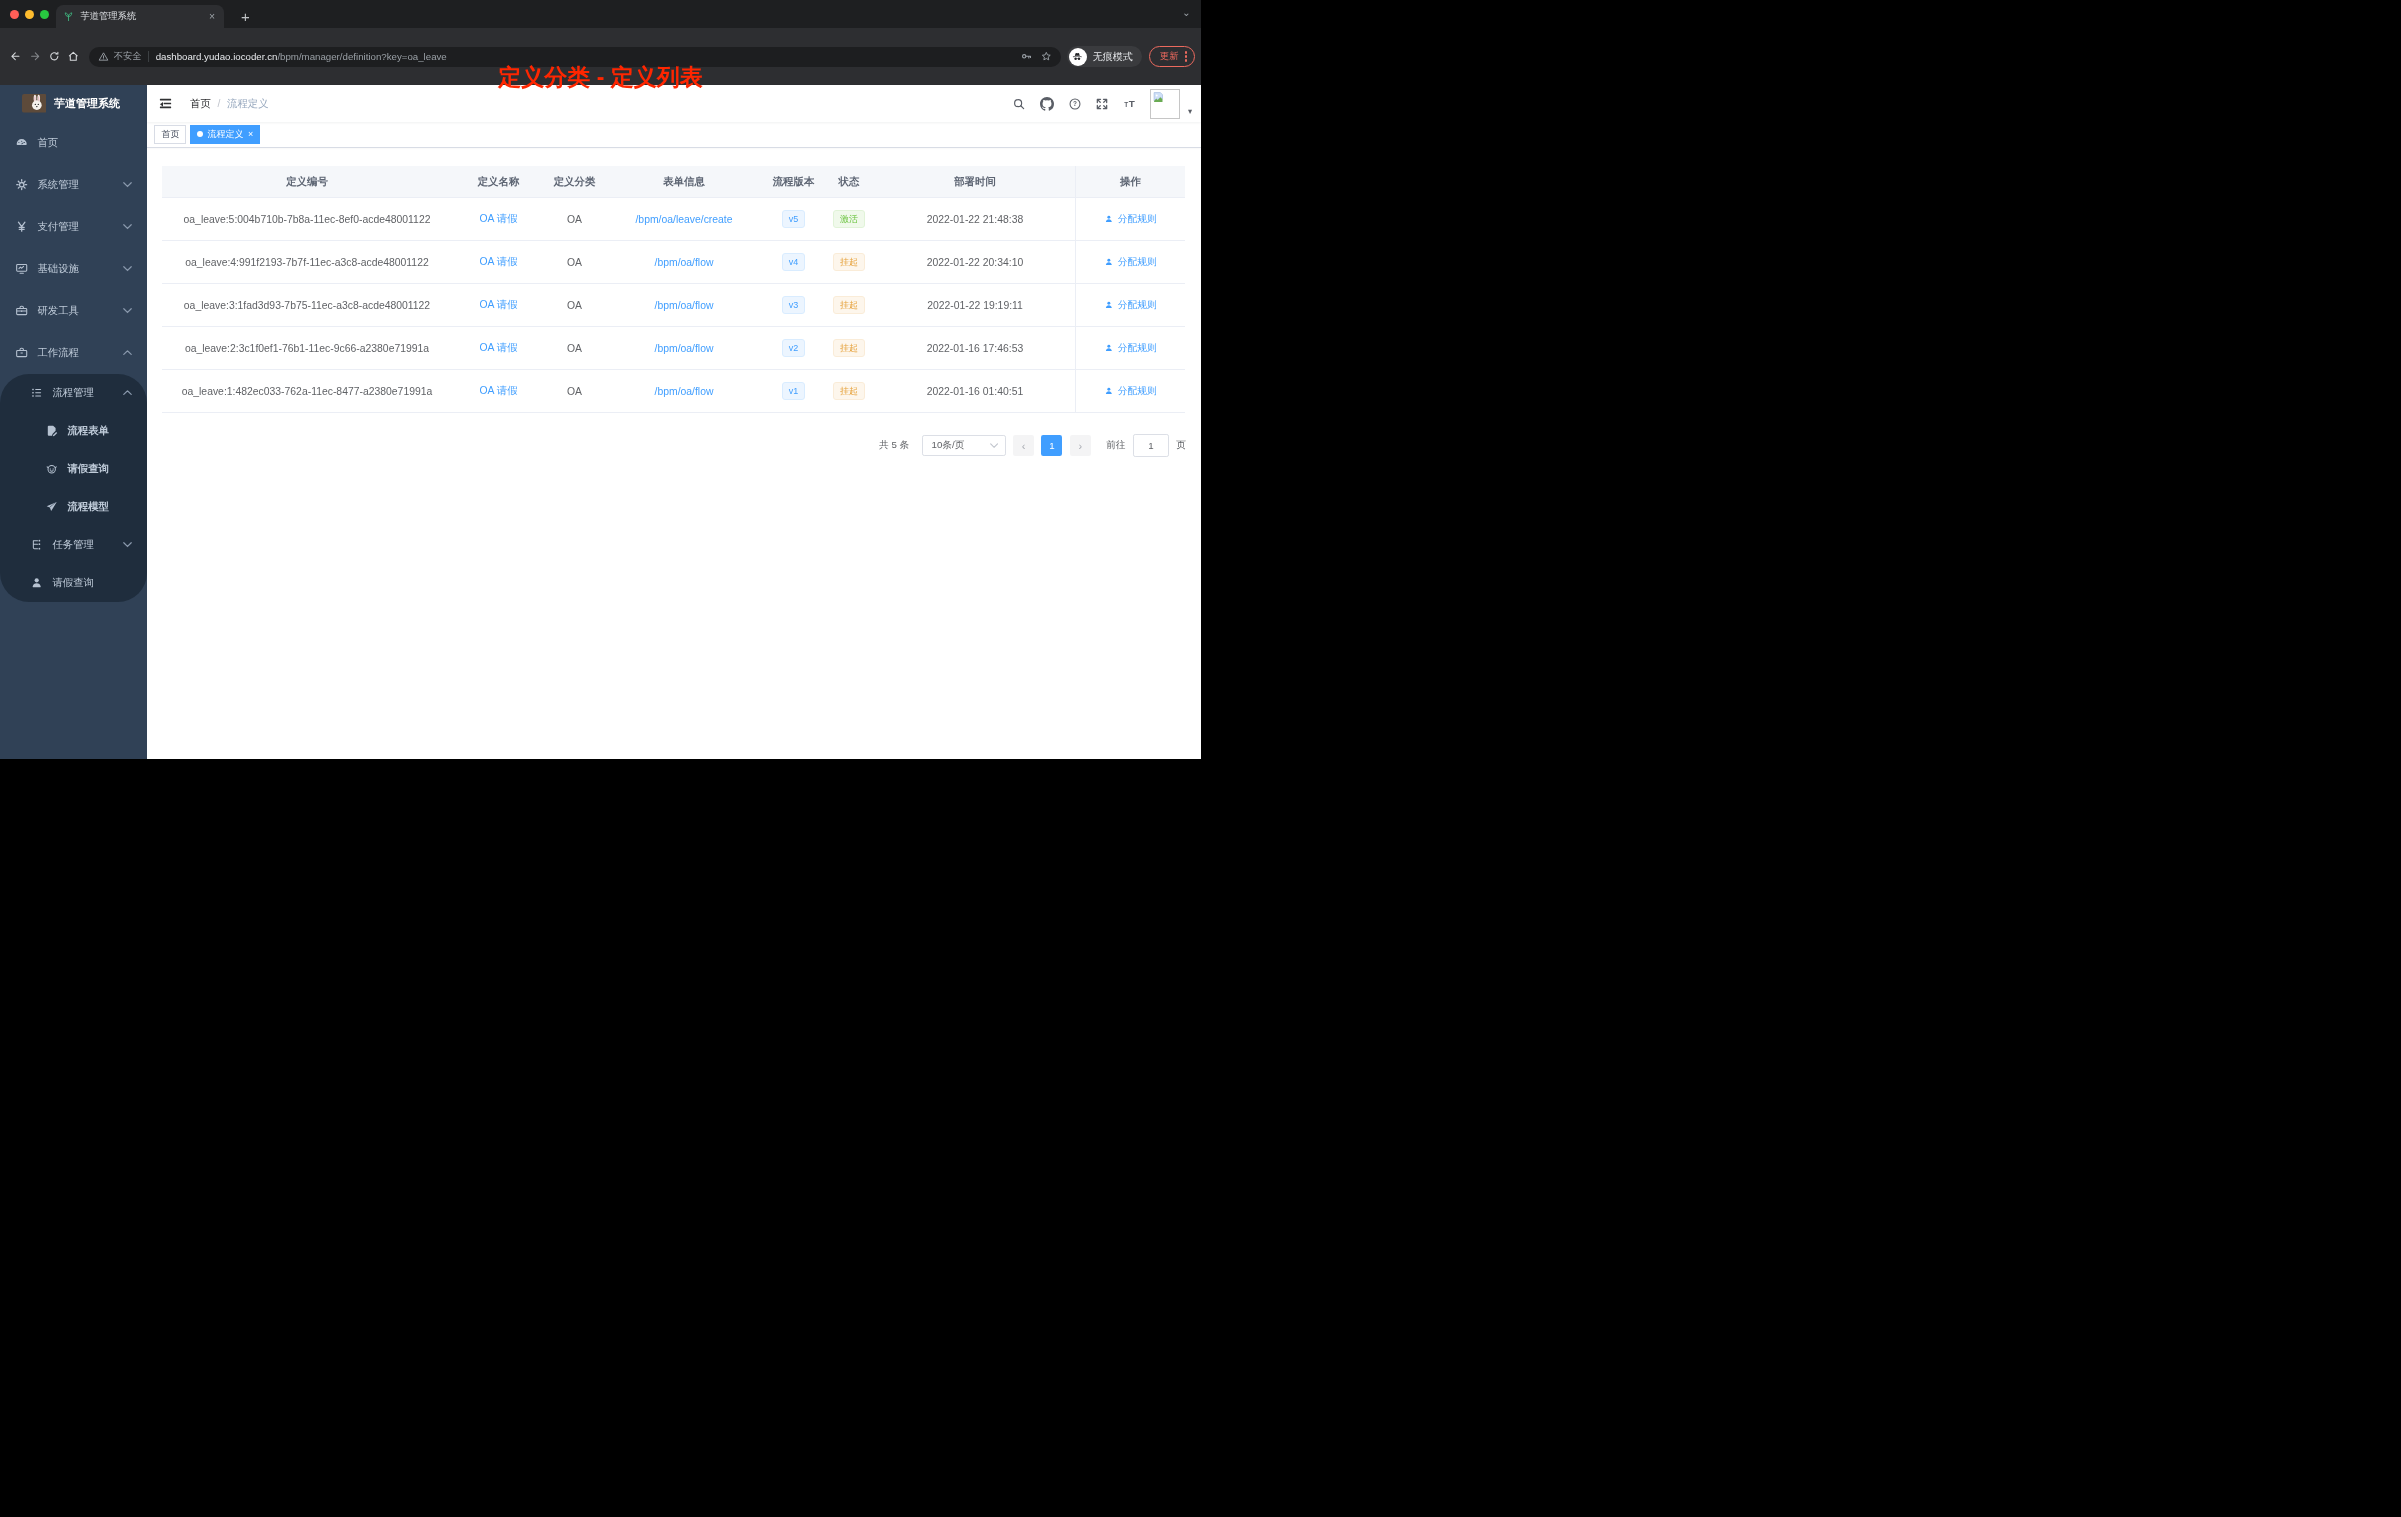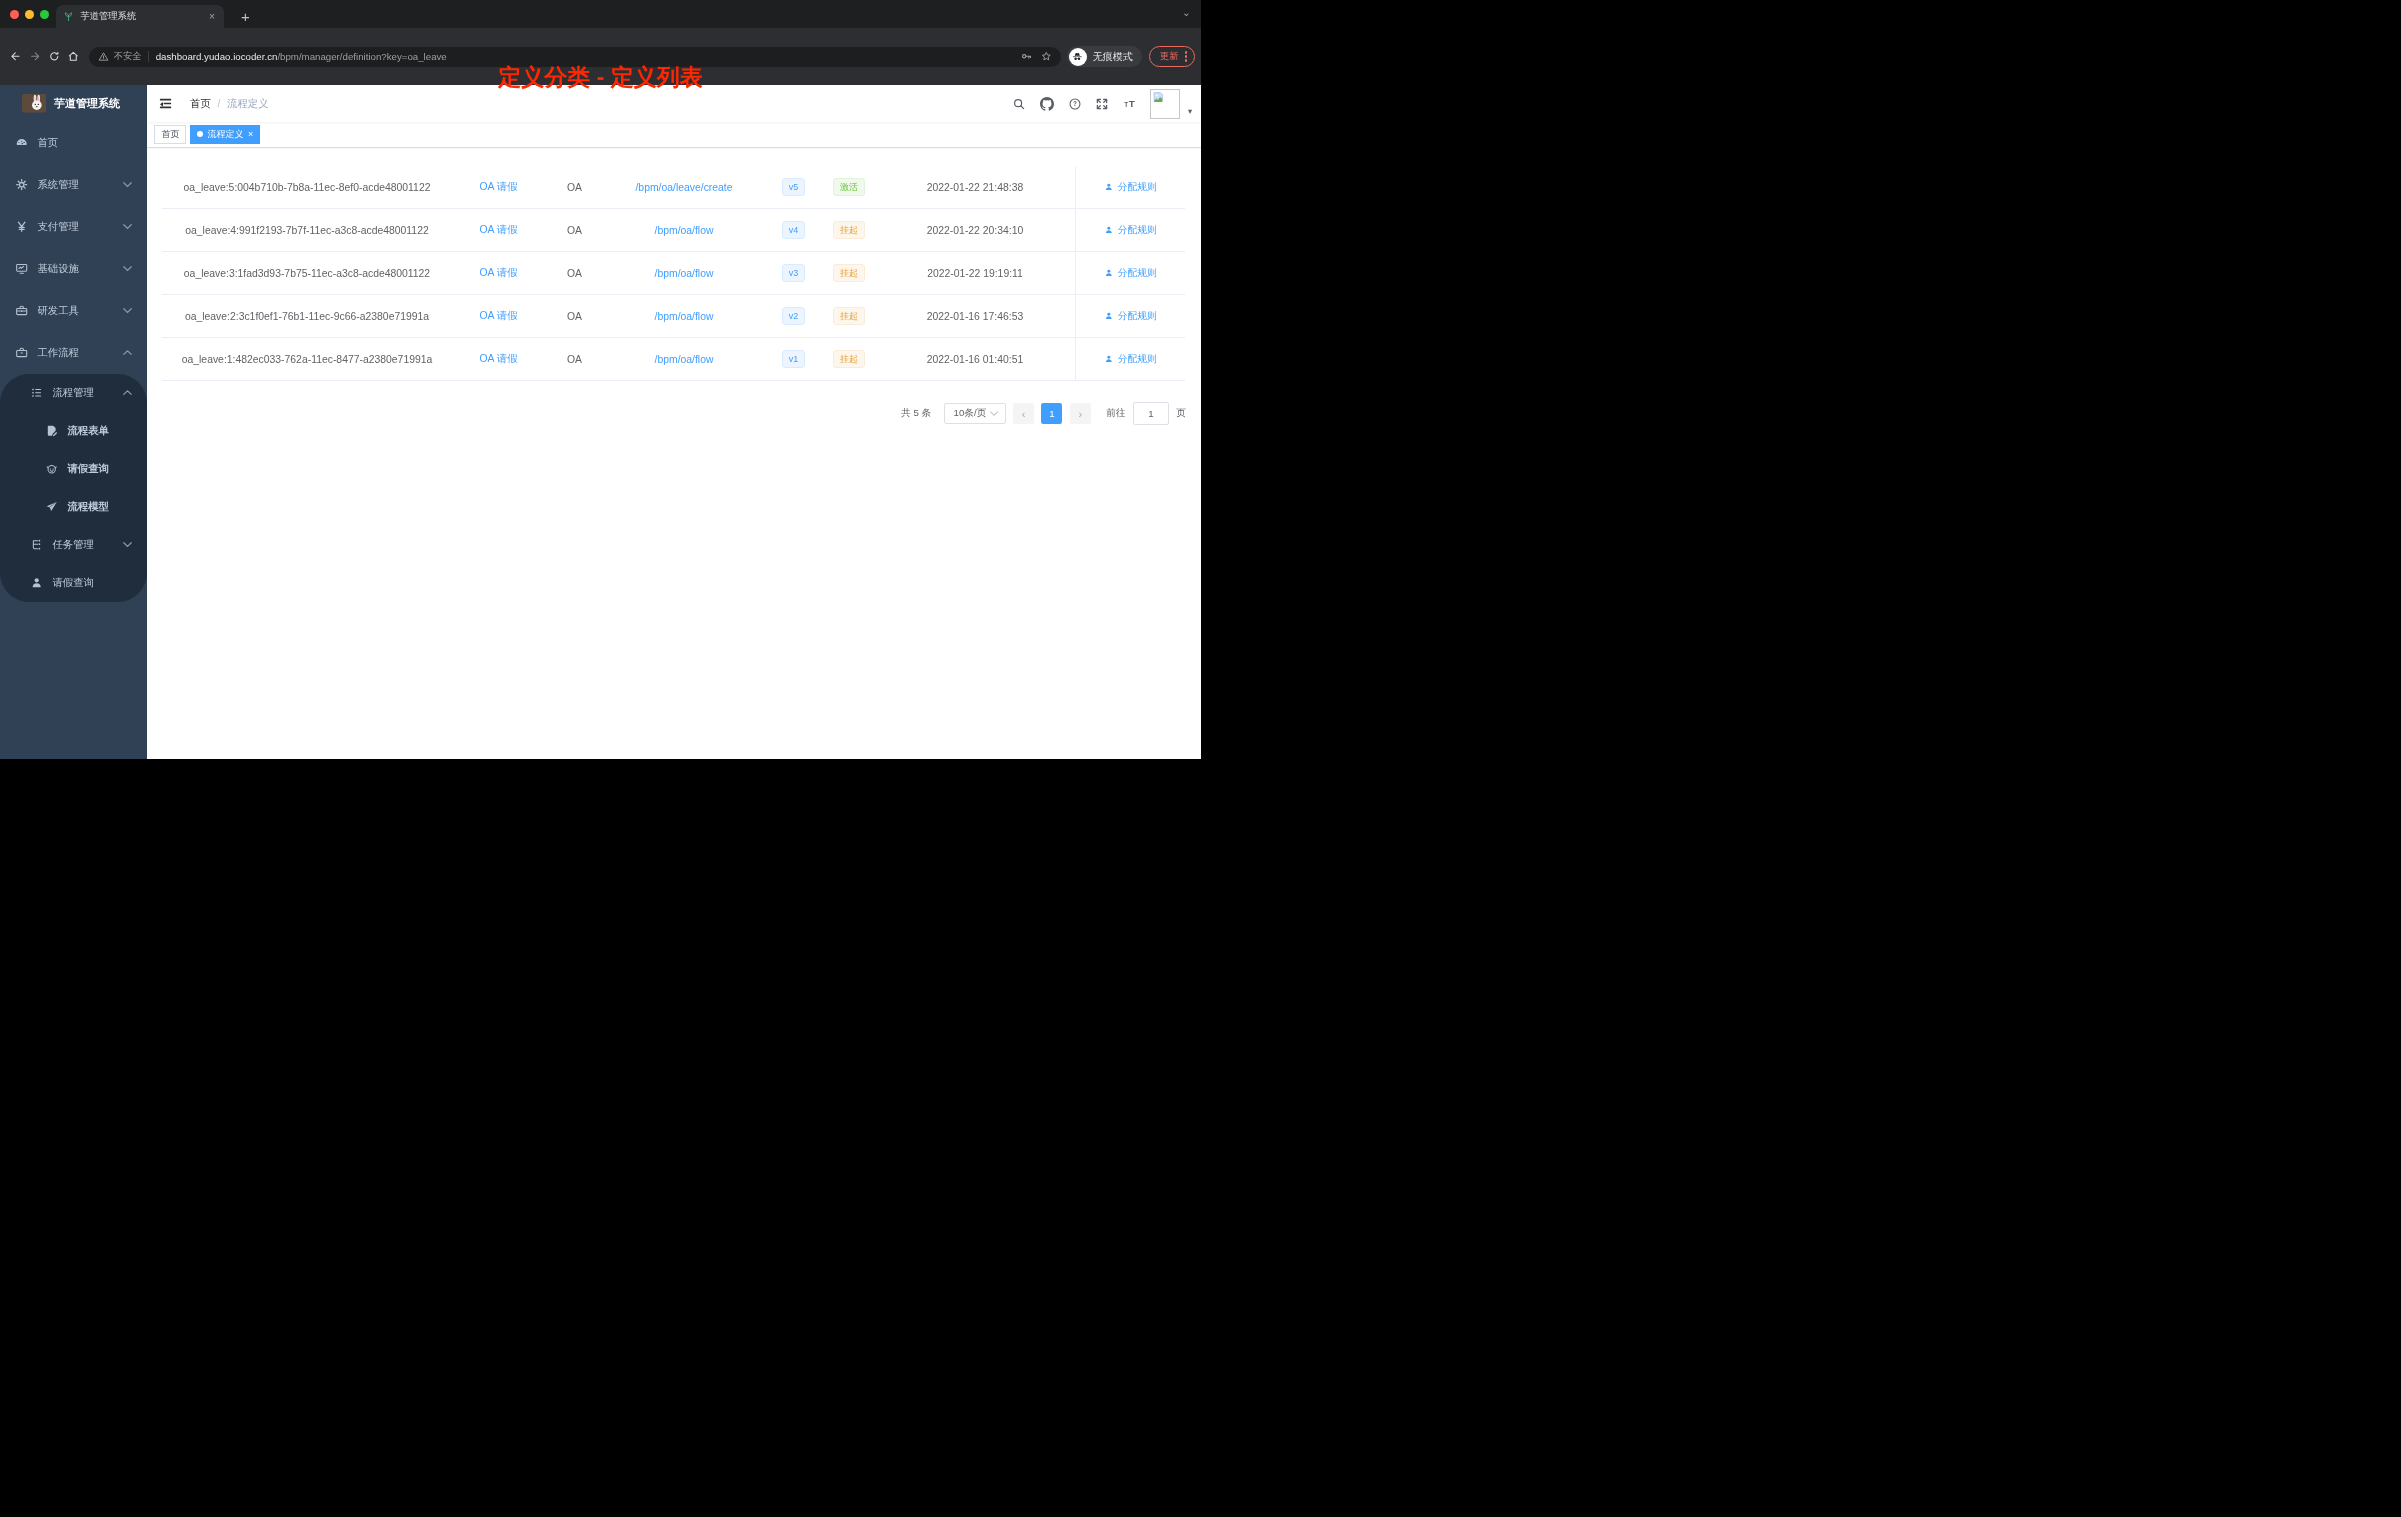--- a/index.html
+++ b/index.html
@@ -96,21 +96,21 @@
   .badge-version{color:var(--accent,#409eff);background:#ecf5ff;border-color:#d9ecff;}
   .badge-active{color:var(--active-green,#67c23a);background:#f0f9eb;border-color:#e1f3d8;}
   .badge-suspend{color:var(--warn-orange,#e6a23c);background:#fdf6ec;border-color:#faecd8;}
   .op-link{display:inline-flex;align-items:center;gap:3.7px;color:var(--accent,#409eff);font-size:9.7px;
            text-decoration:none;cursor:pointer;}
   .op-link svg{width:9.7px;height:9.7px;display:block;}
   
   .pagination{display:flex;align-items:center;justify-content:flex-end;margin-top:21px;gap:7.4px;
               font-size:9.7px;color:#606266;}
   .pg-total{margin-right:5px;}
-  .pg-select{width:62px;height:21px;border:0.7px solid #dcdfe6;border-radius:2.2px;display:flex;align-items:center;
+  .pg-select{width:84px;height:21px;border:0.7px solid #dcdfe6;border-radius:2.2px;display:flex;align-items:center;
              justify-content:space-between;padding:0 6px 0 9px;box-sizing:border-box;cursor:pointer;color:#606266;}
   .pg-select svg{width:8.2px;height:5.2px;color:#c0c4cc;}
   .pg-btn{width:21px;height:21px;border-radius:2.2px;background:#f4f4f5;color:#a8abb2;display:flex;
           align-items:center;justify-content:center;font-size:11px;cursor:pointer;}
   .pg-page{width:21px;height:21px;border-radius:2.2px;background:var(--accent,#409eff);color:#fff;display:flex;
            align-items:center;justify-content:center;font-size:9.7px;cursor:pointer;}
   .pg-goto{margin-left:8px;}
   .pg-input{width:30px;height:19.3px;border:0.7px solid #dcdfe6;border-radius:2.2px;text-align:center;
             font-size:9.7px;color:#606266;font-family:inherit;box-sizing:content-box;}
 </style>
@@ -447,20 +447,30 @@
         </span>
         <span class="tag active">
           <span class="tag-dot"></span>
           <span>流程定义</span>
           <span class="tag-close">×</span>
         </span>
       </div>
 
       <div class="content">
         <div class="tbl">
+          <div class="thead">
+            <div class="th">定义编号</div>
+            <div class="th">定义名称</div>
+            <div class="th">定义分类</div>
+            <div class="th">表单信息</div>
+            <div class="th">流程版本</div>
+            <div class="th">状态</div>
+            <div class="th">部署时间</div>
+            <div class="th th-op">操作</div>
+          </div>
           <div>
               <div class="tr">
                 <div class="td">oa_leave:5:004b710b-7b8a-11ec-8ef0-acde48001122</div>
                 <div class="td"><a class="tlink">OA 请假</a></div>
                 <div class="td">OA</div>
                 <div class="td"><a class="tlink">/bpm/oa/leave/create</a></div>
                 <div class="td"><span class="badge badge-version">v5</span></div>
                 <div class="td"><span class="badge badge-active">激活</span></div>
                 <div class="td">2022-01-22 21:48:38</div>
                 <div class="td td-op">

